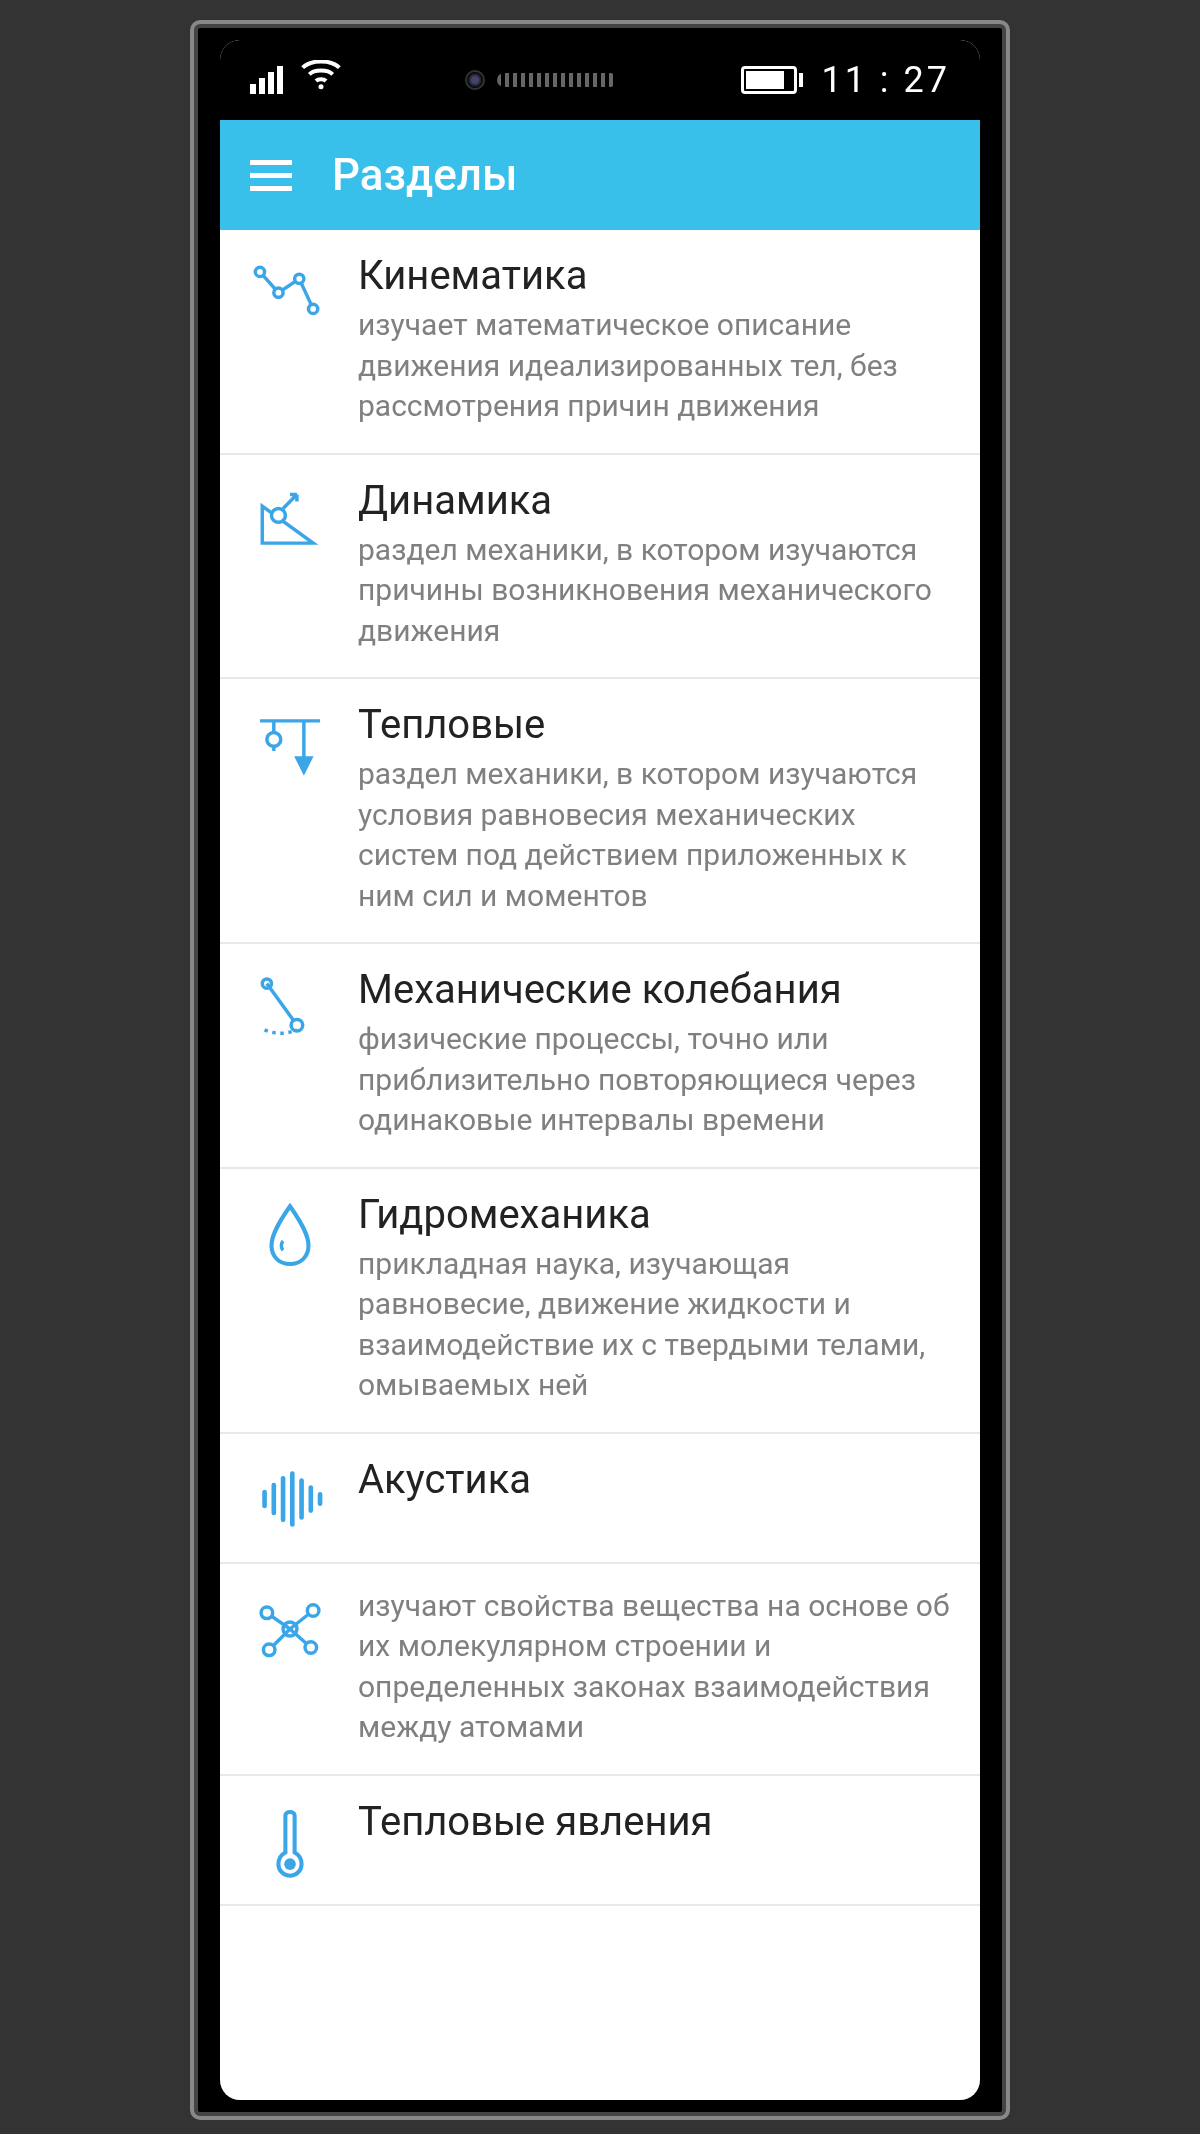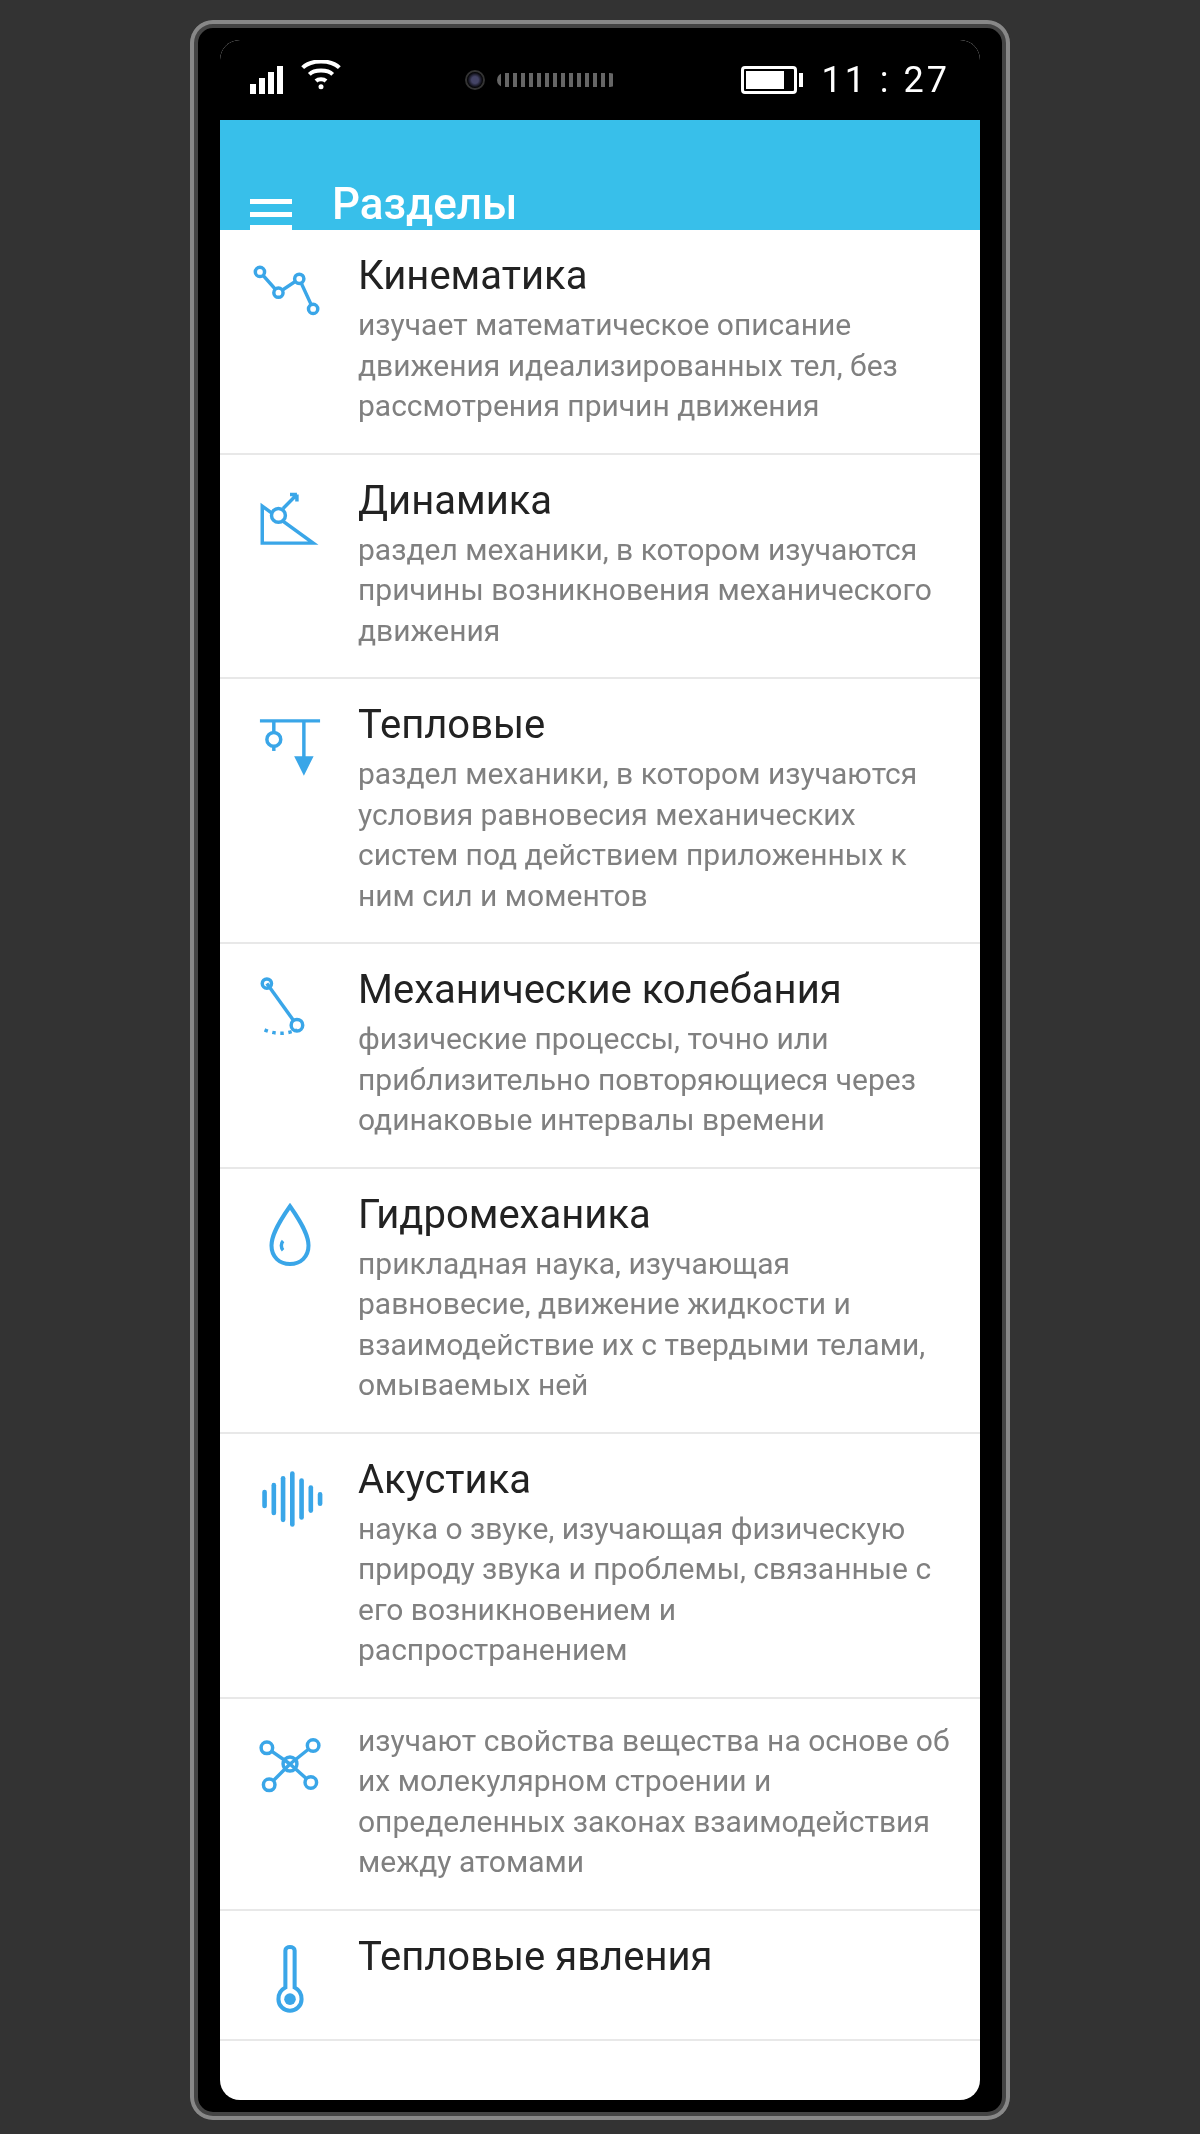--- a/index.html
+++ b/index.html
@@ -6,21 +6,21 @@
     body {
       font-family: -apple-system, BlinkMacSystemFont, "Segoe UI", Roboto, Arial, sans-serif;
       background: #333;
       display: flex;
       justify-content: center;
       padding: 20px;
     }
     .phone-frame {
       width: 820px;
       background: #000;
-      border-radius: 23px;
+      border-radius: 10px;
       padding: 20px 30px;
       box-shadow: inset 0 0 0 4px #888, inset 0 0 0 8px #444;
     }
     .screen {
       background: #fff;
       border-radius: 20px;
       overflow: hidden;
       height: 2060px;
     }
     .status-bar {
@@ -47,21 +47,21 @@
     .speaker { width: 120px; height: 14px; background: repeating-linear-gradient(90deg, #666 0 4px, #000 4px 8px); border-radius: 7px; }
     .battery-icon { display: flex; align-items: center; }
     .battery-body { width: 56px; height: 28px; border: 3px solid #fff; border-radius: 4px; position: relative; }
     .battery-fill { position: absolute; left: 2px; top: 2px; bottom: 2px; width: 38px; background: #fff; }
     .battery-tip { width: 4px; height: 14px; background: #fff; margin-left: 2px; }
     .app-header {
       background: #38bfea;
       color: #fff;
       height: 110px;
       display: flex;
-      align-items: flex-end;
+      align-items: center;
       padding: 0 30px;
       gap: 40px;
     }
     .hamburger { display: flex; flex-direction: column; gap: 8px; cursor: pointer; }
     .hamburger span { width: 42px; height: 5px; background: #fff; }
     .header-title { font-size: 44px; font-weight: 500; }
     .list { background: #fff; }
     .list-item {
       display: flex;
       padding: 22px 30px 26px 30px;
@@ -205,21 +205,20 @@
             <line x1="18" y1="20" x2="18" y2="44"></line>
             <line x1="26" y1="14" x2="26" y2="50"></line>
             <line x1="34" y1="10" x2="34" y2="54"></line>
             <line x1="42" y1="16" x2="42" y2="48"></line>
             <line x1="50" y1="22" x2="50" y2="42"></line>
             <line x1="58" y1="28" x2="58" y2="36"></line>
           </svg>
         </div>
         <div class="item-text">
           <div class="item-title">Акустика</div>
-          <div class="item-desc">наука о звуке, изучающая физическую природу звука и проблемы, связанные с его возникновением и распространением</div>
         </div>
       </div>
 
       <div class="list-item">
         <div class="item-icon">
           <svg viewBox="0 0 64 64" fill="none" stroke="#3aa6e8" stroke-width="3">
             <circle cx="32" cy="32" r="6" fill="#fff"></circle>
             <line x1="32" y1="32" x2="12" y2="18"></line>
               <circle cx="12" cy="18" r="5" fill="#fff"></circle>
             <line x1="32" y1="32" x2="52" y2="16"></line>

